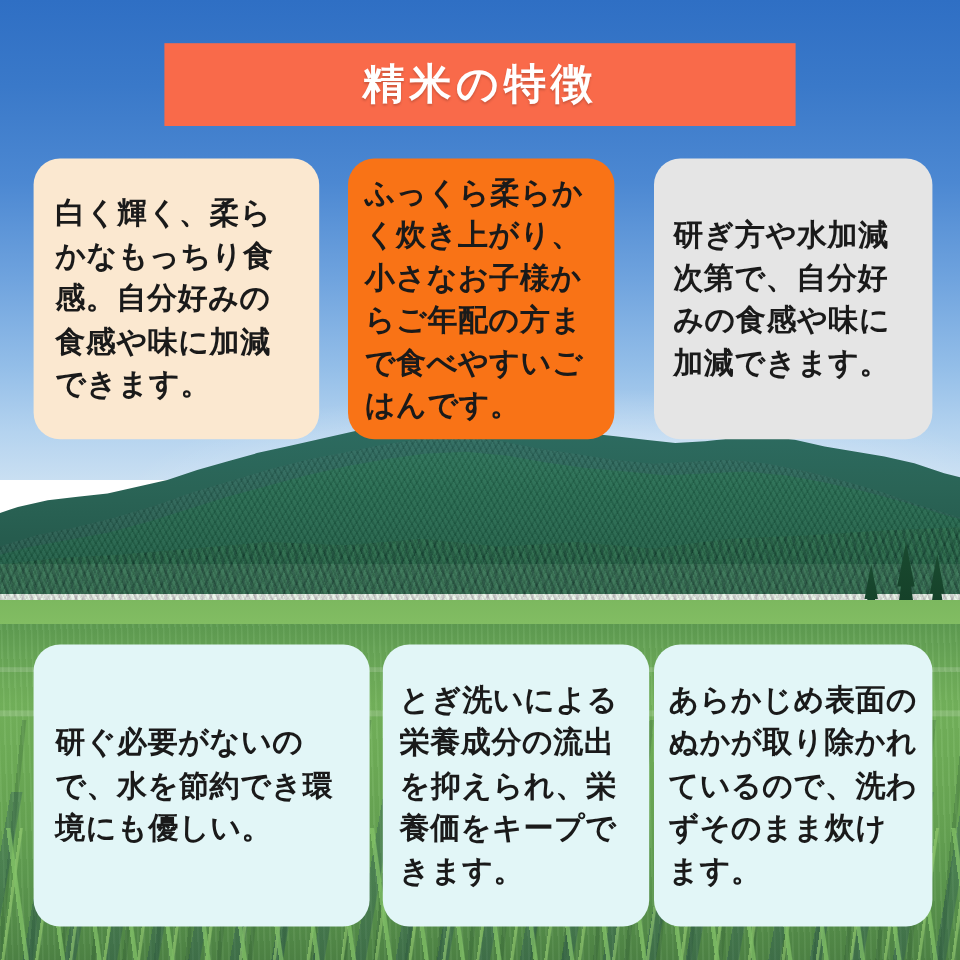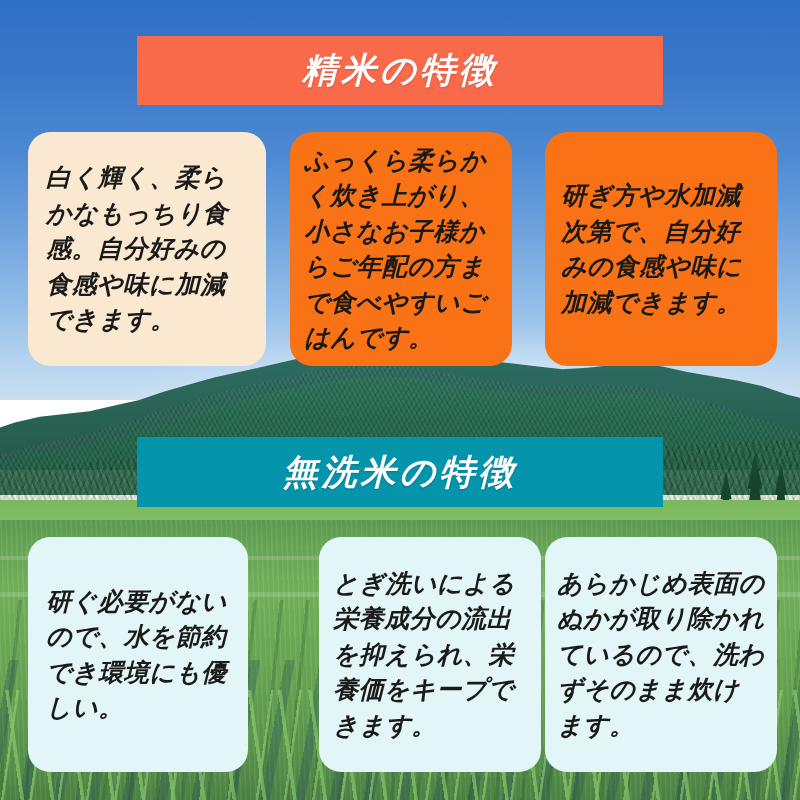--- a/index.html
+++ b/index.html
@@ -6,21 +6,20 @@
     margin: 0;
     padding: 0;
     background: #ffffff;
   }
   .page {
     position: relative;
     width: 800px;
     height: 800px;
     overflow: hidden;
     font-family: "DejaVu Serif", "Liberation Serif", serif;
-    font-style: italic;
   }
 
   
   .photo {
     position: absolute;
     inset: 0;
     overflow: hidden;
   }
   
   .sky {
@@ -239,21 +238,21 @@
   }
 
   
   .row-top .card { top: 132px; height: 234px; }
   .card-top-1 { left: 28px;  width: 238px; padding: 0 18px; }
   .card-top-2 { left: 290px; width: 222px; padding: 0 14px; }
   .card-top-3 { left: 545px; width: 232px; padding: 0 16px; }
 
   
   .row-bottom .card { top: 537px; height: 235px; }
-  .card-bot-1 { left: 28px;  width: 220px; padding: 0 18px; }
+  .card-bot-1 { left: 28px;  width: 280px; padding: 0 18px; }
   .card-bot-2 { left: 290px; width: 222px; padding: 0 14px; margin-left: 29px; }
   .card-bot-3 { left: 545px; width: 232px; padding: 0 12px; }
 </style>
 </head>
 <body>
 
 <div class="page">
 
   <div class="photo">
     <div class="sky"></div>
@@ -288,28 +287,25 @@
 
   <div class="row-top">
     <div class="card card-top-1" style="background:#fbe8d0;">
       <div class="card-text">白く輝く、柔らかなもっちり食感。自分好みの食感や味に加減できます。</div>
     </div>
 
     <div class="card card-top-2" style="background:#f97316;">
       <div class="card-text">ふっくら柔らかく炊き上がり、小さなお子様からご年配の方まで食べやすいごはんです。</div>
     </div>
 
-    <div class="card card-top-3" style="background:#f97316;">
+    <div class="card card-top-3" style="background:#e5e5e5;">
       <div class="card-text">研ぎ方や水加減次第で、自分好みの食感や味に加減できます。</div>
     </div>
   </div>
 
-  <div class="banner banner-musenmai" style="background:#0494ab;">
-    <span>無洗米の特徴</span>
-  </div>
 
   <div class="row-bottom">
     <div class="card card-bot-1" style="background:#e2f6f7;">
       <div class="card-text">研ぐ必要がないので、水を節約でき環境にも優しい。</div>
     </div>
 
     <div class="card card-bot-2" style="background:#e2f6f7;">
       <div class="card-text">とぎ洗いによる栄養成分の流出を抑えられ、栄養価をキープできます。</div>
     </div>
 

